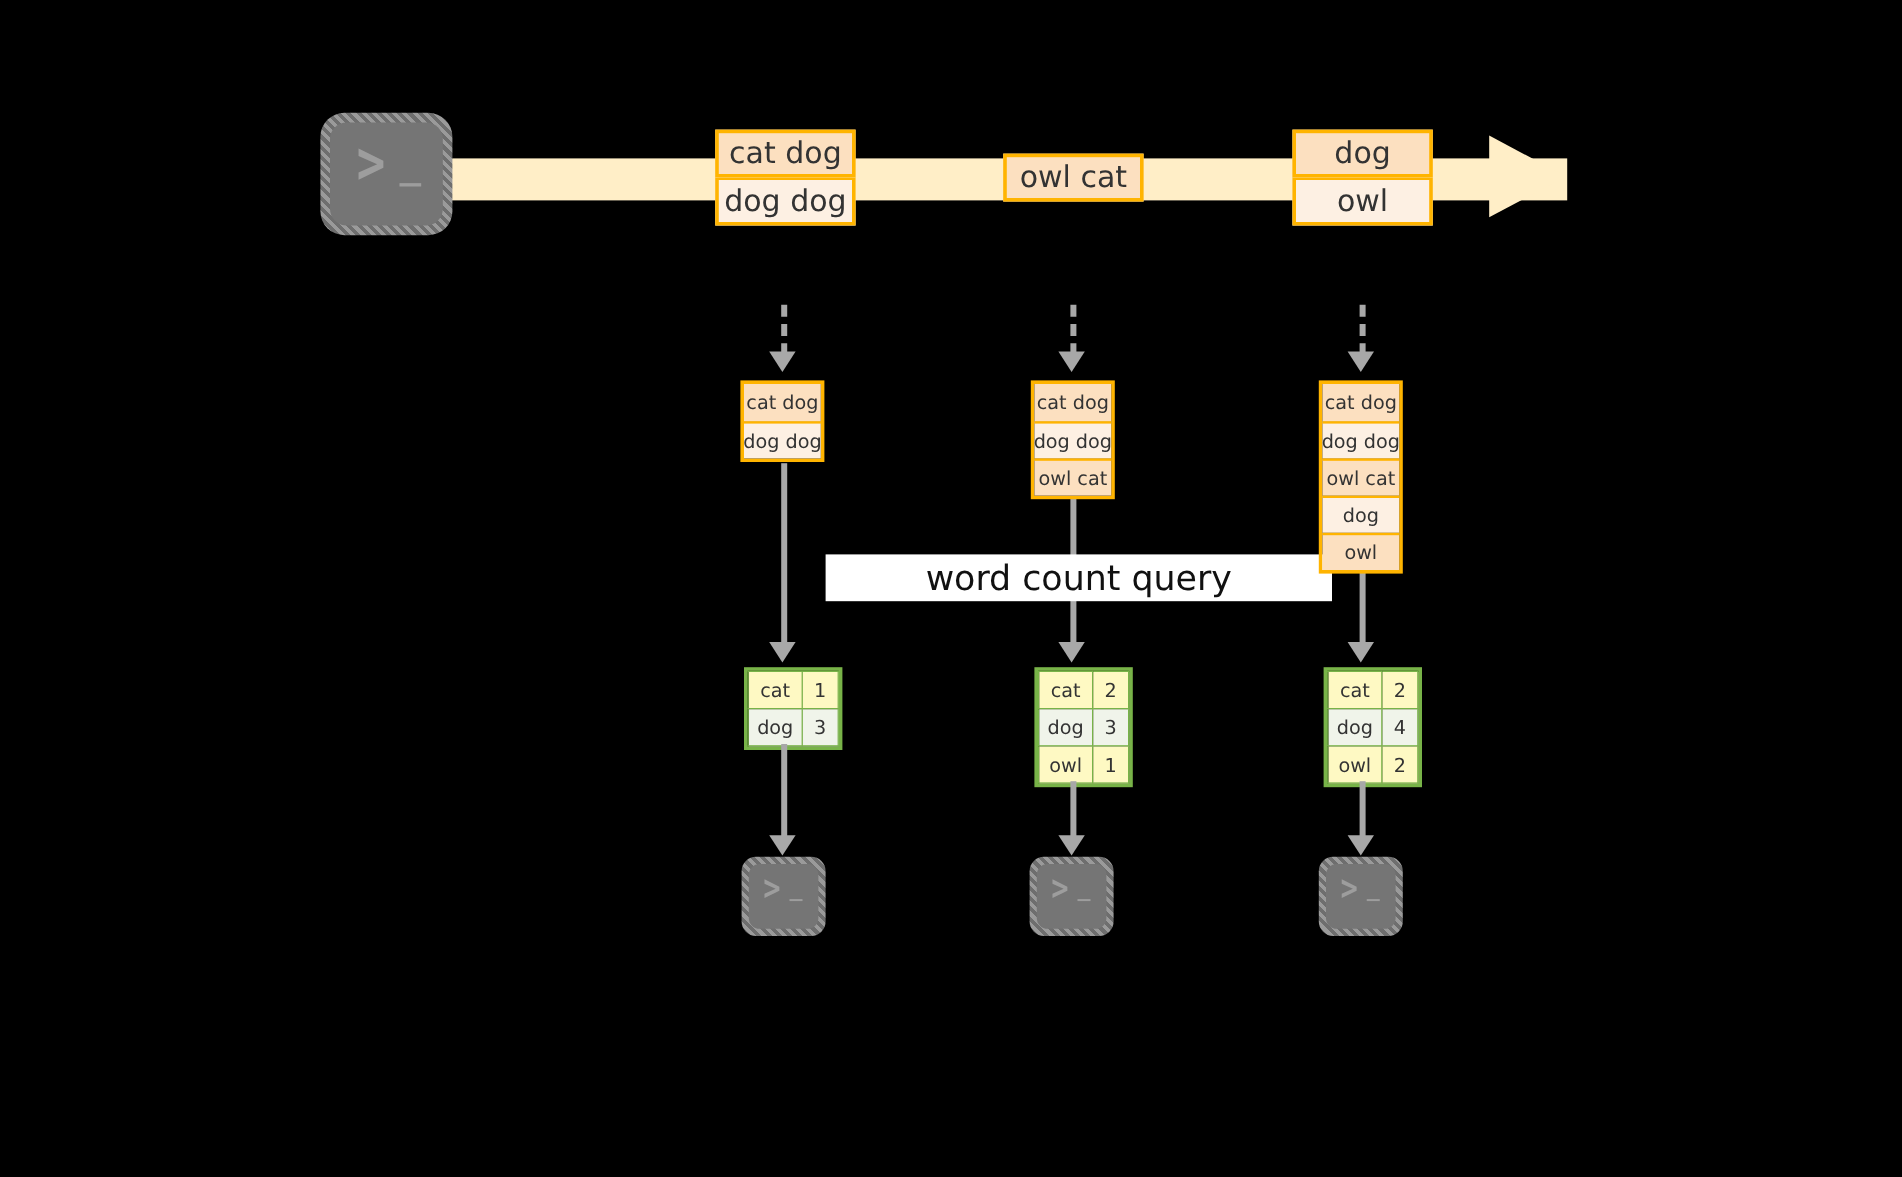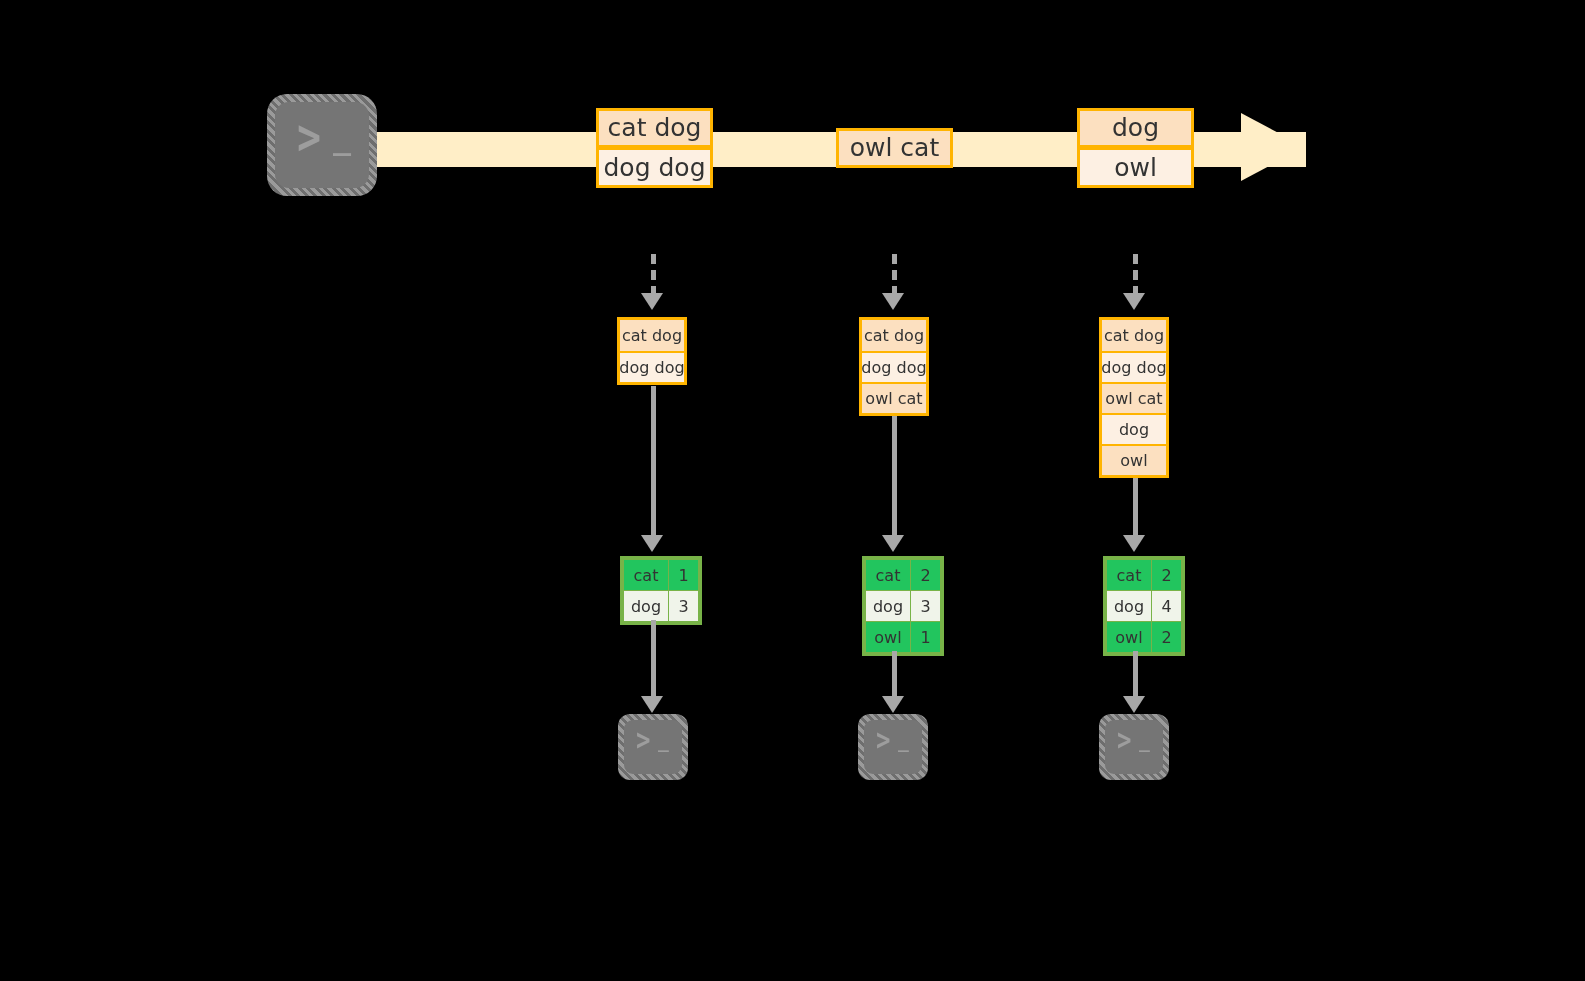--- a/index.html
+++ b/index.html
@@ -76,21 +76,21 @@
   
   .result-table { position:absolute; border:3px solid #78b348; border-collapse:collapse; }
   .result-table table { border-collapse:collapse; }
   .result-table td {
     font-size:16px; height:31px; color:#333;
     text-align:center; border:1.5px solid #78b348;
     font-family:"DejaVu Sans", sans-serif;
   }
   .result-table td.word { width:45px; }
   .result-table td.count { width:30px; }
-  .result-table tr.shade-a td { background:#22c55e; }
+  .result-table tr.shade-a td { background:#fef9c3; }
   .result-table tr.shade-b td { background:#f0f4ea; }
 
   
   .arrow-line { position:absolute; width:5px; background:#a8a8a8; }
   .arrow-line.dashed {
     background:none;
     border-left:5px dashed #a8a8a8;
     width:0;
   }
   .arrow-head {
@@ -152,20 +152,23 @@
 
   <div class="arrow-line" style="left:651px; top:386px; height:152px;"></div>
   <div class="arrow-head" style="left:641px; top:535px;"></div>
 
   <div class="arrow-line" style="left:892px; top:415px; height:123px;"></div>
   <div class="arrow-head" style="left:882px; top:535px;"></div>
 
   <div class="arrow-line" style="left:1133px; top:477px; height:61px;"></div>
   <div class="arrow-head" style="left:1123px; top:535px;"></div>
 
+  <div class="query-band">
+    <span>word count query</span>
+  </div>
 
   <div class="log-stack" style="left:617px; top:317px; width:70px;">
     <div class="log-row shade-a">cat dog</div>
     <div class="log-row shade-b">dog dog</div>
   </div>
 
   <div class="log-stack" style="left:859px; top:317px; width:70px;">
     <div class="log-row shade-a">cat dog</div>
     <div class="log-row shade-b">dog dog</div>
     <div class="log-row shade-a">owl cat</div>

